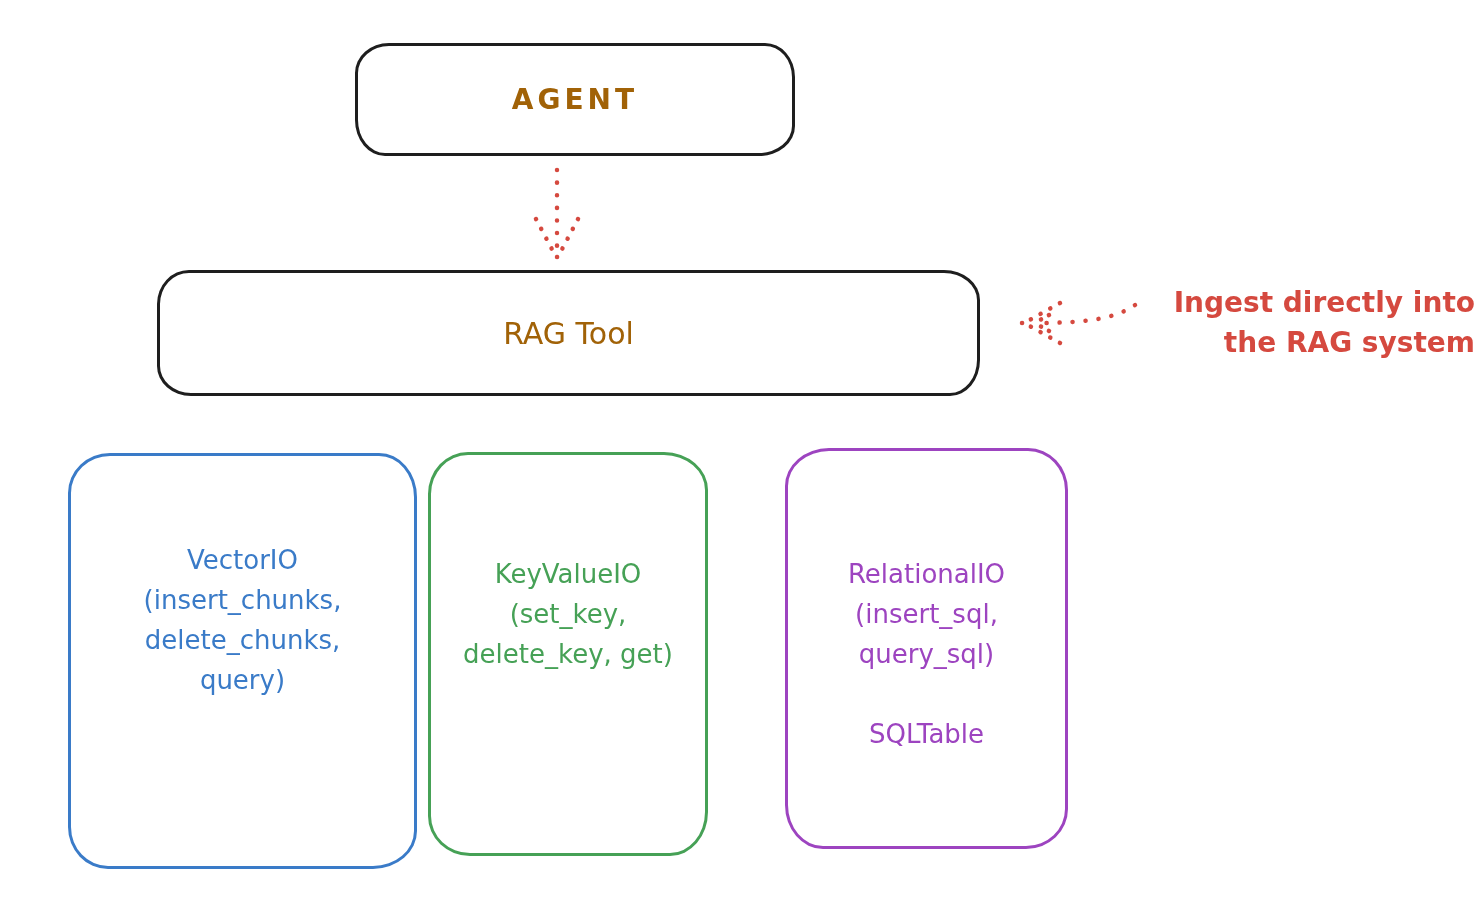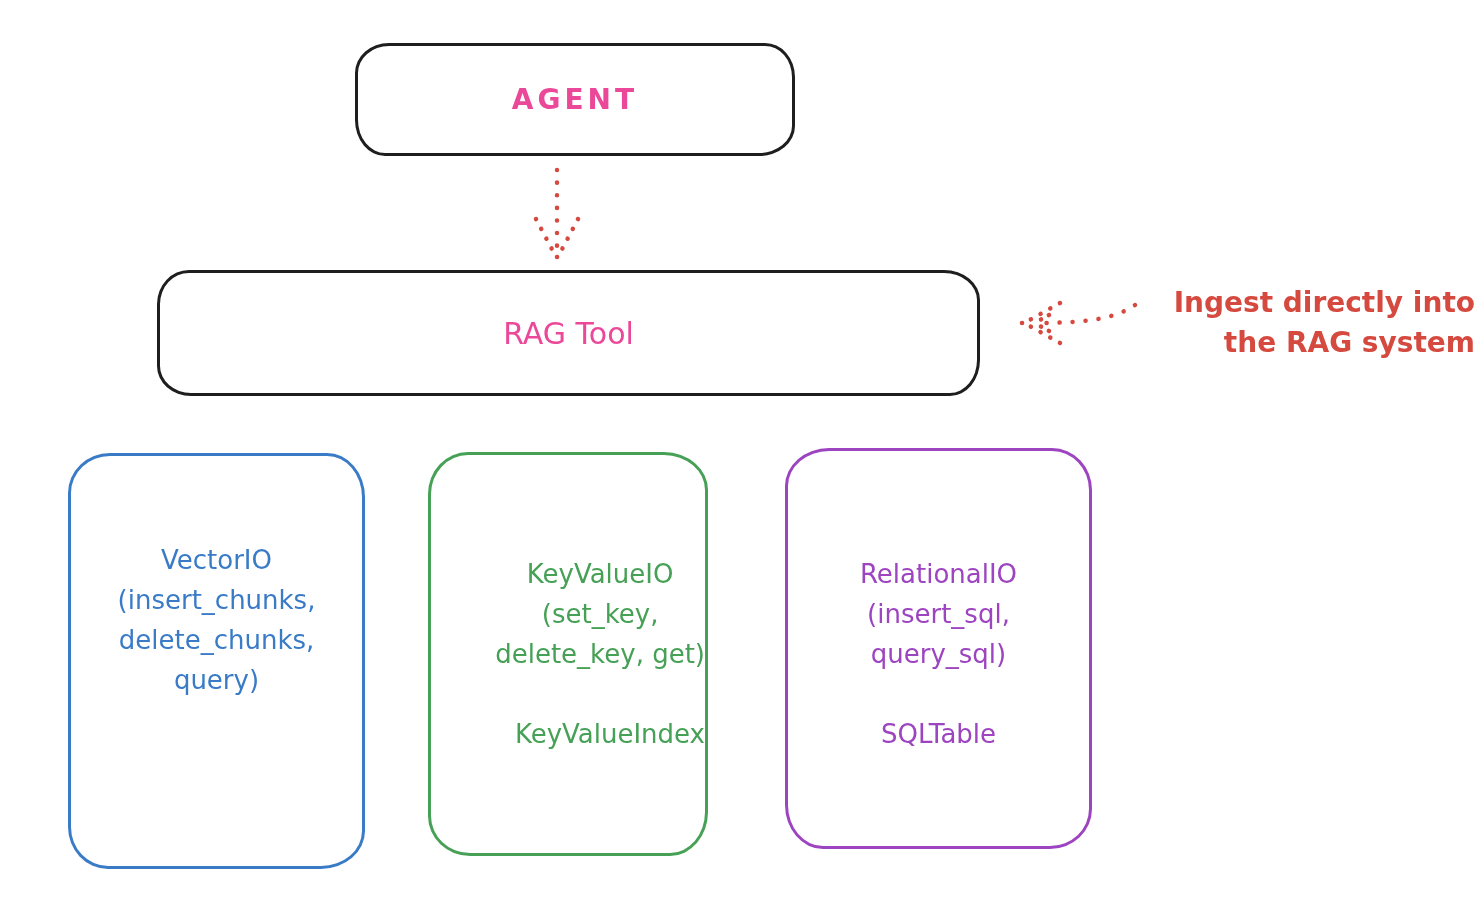--- a/index.html
+++ b/index.html
@@ -17,21 +17,21 @@
     width: 1484px; height: 910px;
     pointer-events: none;
   }
   .node {
     position: absolute;
     border: 3.5px solid #1e1e1e;
     background: #ffffff;
     display: flex;
     align-items: center;
     justify-content: center;
-    color: #ec4899;
+    color: #a16207;
     box-sizing: border-box;
   }
   .agent-node {
     left: 355px; top: 43px;
     width: 440px; height: 113px;
     border-radius: 34px 30px 36px 30px / 30px 34px 30px 36px;
     font-size: 28px;
     font-weight: bold;
     letter-spacing: 4px;
   }
@@ -50,38 +50,37 @@
     flex-direction: column;
     align-items: center;
     text-align: center;
     font-size: 26px;
     line-height: 40px;
   }
   .backend-node .io-text { white-space: pre-line; }
   .backend-node .index-label { margin-top: 40px; }
   .vector-box {
     left: 68px; top: 453px;
-    width: 297px; height: 416px;
+    width: 349px; height: 416px;
     border: 3px solid #3a7bc8;
     color: #3a7bc8;
     border-radius: 42px 38px 44px 40px / 40px 44px 38px 42px;
     padding-top: 84px;
   }
   .keyvalue-box {
     left: 428px; top: 452px;
     width: 280px; height: 404px;
     border: 3px solid #46a156;
     color: #46a156;
     border-radius: 40px 44px 38px 42px / 42px 38px 44px 40px;
     padding-top: 99px;
-    align-items: flex-end;
   }
   .relational-box {
     left: 785px; top: 448px;
-    width: 307px; height: 401px;
+    width: 283px; height: 401px;
     border: 3px solid #9d44c0;
     color: #9d44c0;
     border-radius: 44px 40px 42px 38px / 38px 42px 40px 44px;
     padding-top: 103px;
   }
   .annotation {
     position: absolute;
     left: 1135px; top: 283px;
     width: 340px;
     color: #d5493f;
@@ -131,21 +130,20 @@
     <div class="io-text">VectorIO
 (insert_chunks,
 delete_chunks,
 query)</div>
   </div>
 
   <div class="backend-node keyvalue-box">
     <div class="io-text">KeyValueIO
 (set_key,
 delete_key, get)</div>
-    <div class="index-label">KeyValueIndex</div>
   </div>
 
   <div class="backend-node relational-box">
     <div class="io-text">RelationalIO
 (insert_sql,
 query_sql)</div>
     <div class="index-label">SQLTable</div>
   </div>
 
 </div>

